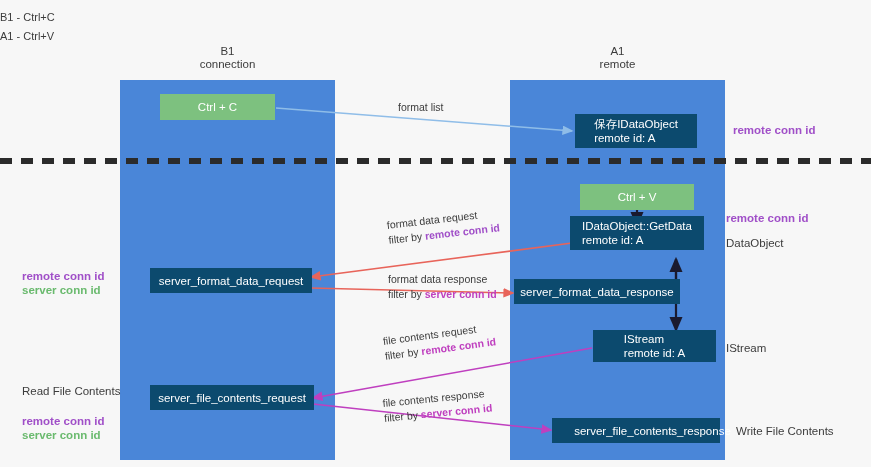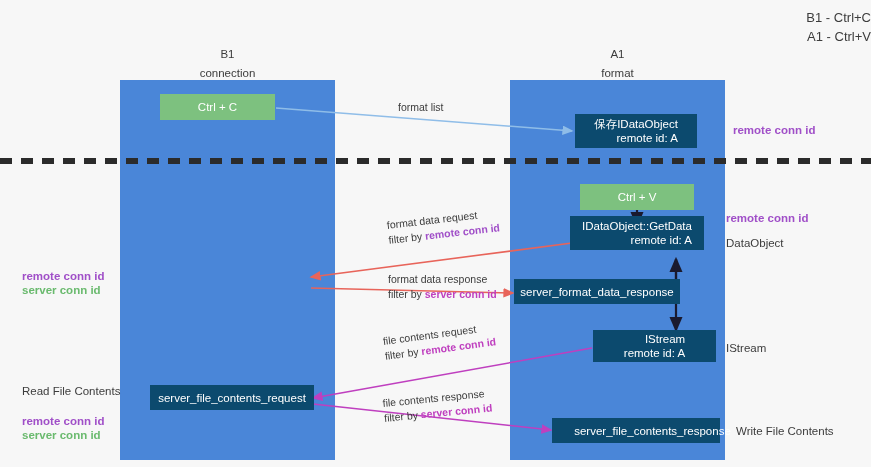--- a/index.html
+++ b/index.html
@@ -26,46 +26,46 @@
     background: #4a86d8;
   }
   #lane-b1 { left: 120px; top: 80px; width: 215px; height: 380px; }
   #lane-a1 { left: 510px; top: 80px; width: 215px; height: 380px; }
 
   .lane-title {
     position: absolute;
     text-align: center;
     font-size: 11.5px;
     color: #3c3c3c;
-    line-height: 19px;
+    line-height: 13px;
     white-space: pre-line;
   }
   #title-b1 { left: 140px; top: 45px; width: 175px; }
   #title-a1 { left: 530px; top: 45px; width: 175px; }
 
   #page-title {
     position: absolute;
     left: 0; top: 8px; width: 871px;
-    text-align: right;
-    font-size: 13px;
+    text-align: left;
+    font-size: 11px;
     color: #3c3c3c;
     line-height: 19px;
     white-space: pre-line;
   }
 
   .box {
     position: absolute;
     display: flex;
     flex-direction: column;
     align-items: center;
     justify-content: center;
     color: #ffffff;
     font-size: 11.5px;
     line-height: 14px;
-    text-align: right;
+    text-align: left;
     white-space: pre-line;
   }
   .box.green { background: #7dc17f; }
   .box.orange { background: #0c4a6e; }
 
   .note {
     position: absolute;
     font-size: 11.5px;
     line-height: 14px;
     white-space: pre-line;
@@ -95,21 +95,21 @@
 
   <div id="page-title">B1 - Ctrl+C
 A1 - Ctrl+V</div>
 
   <div class="lane" id="lane-b1"></div>
   <div class="lane" id="lane-a1"></div>
 
   <div class="lane-title" id="title-b1">B1
 connection</div>
   <div class="lane-title" id="title-a1">A1
-format</div>
+remote</div>
 
   <svg class="overlay" viewBox="0 0 871 467">
     <defs>
       <marker id="ah-blue" markerWidth="7" markerHeight="7" refX="6" refY="3" orient="auto">
         <path d="M0,0 L7,3 L0,6 z" fill="#8fbde8"></path>
       </marker>
       <marker id="ah-red" markerWidth="7" markerHeight="7" refX="6" refY="3" orient="auto">
         <path d="M0,0 L7,3 L0,6 z" fill="#e8645a"></path>
       </marker>
       <marker id="ah-magenta" markerWidth="7" markerHeight="7" refX="6" refY="3" orient="auto">
@@ -142,20 +142,21 @@
   <div class="box green" style="left:160px; top:94px; width:115px; height:26px;">Ctrl + C</div>
 
   <div class="box orange" style="left:575px; top:114px; width:122px; height:34px;">保存IDataObject
 remote id: A</div>
 
   <div class="box green" style="left:580px; top:172px; width:114px; height:26px;margin-top:12px;">Ctrl + V</div>
 
   <div class="box orange" style="left:570px; top:216px; width:134px; height:34px;">IDataObject::GetData
 remote id: A</div>
 
+  <div class="box orange" style="left:150px; top:268px; width:162px; height:25px;">server_format_data_request</div>
 
   <div class="box orange" style="left:514px; top:279px; width:166px; height:25px;">server_format_data_response</div>
 
   <div class="box orange" style="left:593px; top:330px; width:123px; height:32px;">IStream
 remote id: A</div>
 
   <div class="box orange" style="left:150px; top:385px; width:164px; height:25px;">server_file_contents_request</div>
 
   <div class="box orange" style="left:552px; top:418px; width:168px; height:25px;padding-left:33px;">server_file_contents_response</div>
 

